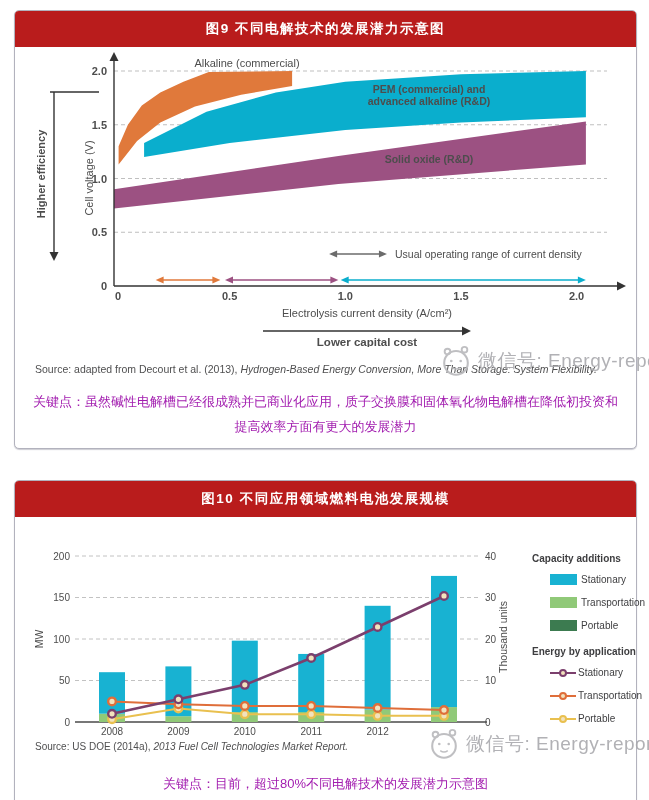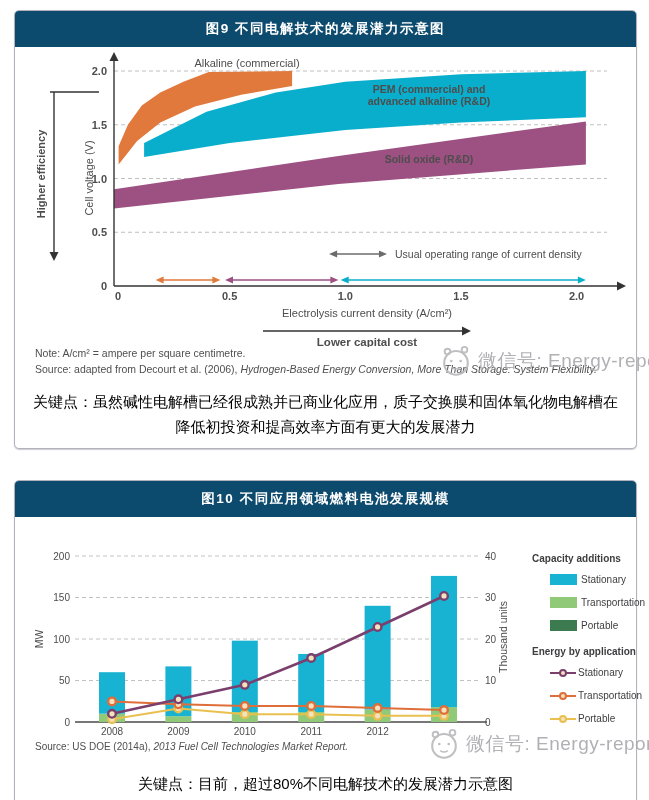--- a/index.html
+++ b/index.html
@@ -3,29 +3,29 @@
 <meta charset="utf-8">
 <style>
   html,body{margin:0;padding:0;}
   body{width:649px;height:800px;background:#ffffff;overflow:hidden;
        font-family:"Liberation Sans",sans-serif;position:relative;}
   .card{position:absolute;left:14px;width:621px;background:#fff;
         border:1px solid #b2b2bd;border-radius:5px;
         box-shadow:0 1px 1px rgba(110,110,130,.35);}
   #card9{top:10px;height:437px;}
   #card10{top:480px;height:327px;}
-  .title{height:36px;line-height:36px;background:#0c4a6e;color:#fff;
+  .title{height:36px;line-height:36px;background:#b91c1c;color:#fff;
          font-size:13.5px;font-weight:bold;text-align:center;
          letter-spacing:1.5px;border-radius:4px 4px 0 0;}
   .zone{position:relative;}
   #zone9{height:340px;}
   #zone10{height:250px;}
   svg text{font-family:"Liberation Sans",sans-serif;fill:#4d4d4d;}
   .note-line{position:absolute;left:20px;font-size:10.5px;color:#4f4f50;white-space:nowrap;}
-  .keypoint{color:#000000;font-size:15px;text-align:center;
+  .keypoint{color:#a21caf;font-size:13px;text-align:center;
             line-height:25px;padding:2px 16px 6px;}
   #card10 .keypoint{line-height:18px;padding:8px 14px;}
   .wm{position:absolute;display:flex;align-items:center;gap:5px;opacity:.9;}
   .wm-text{font-size:19px;color:#a9a9ad;letter-spacing:.5px;white-space:nowrap;}
   .legend{position:absolute;left:517px;top:36px;width:106px;color:#3e3e40;}
   .lg-title{font-size:10px;font-weight:bold;margin-bottom:10px;}
   .lg-title.second{margin-top:15px;}
   .lg-row{display:flex;align-items:center;margin:0 0 12px 18px;font-size:10px;}
   .sw{width:27px;height:11px;margin-right:4px;flex:none;}
   .ln{width:26px;height:2px;position:relative;margin-right:2px;flex:none;}
@@ -85,22 +85,21 @@
         <line x1="35" y1="45" x2="84" y2="45" stroke="#333" stroke-width="1.4"></line>
         <line x1="39" y1="45" x2="39" y2="206" stroke="#333" stroke-width="1.4"></line>
         <path d="M39 214 l-4.5 -9 h9 Z" fill="#333"></path>
         <text x="0" y="0" transform="translate(30,127) rotate(-90)" text-anchor="middle" font-size="11" font-weight="bold" fill="#333">Higher efficiency</text>
         <text x="0" y="0" transform="translate(78,131) rotate(-90)" text-anchor="middle" font-size="11">Cell voltage (V)</text>
         <text x="352" y="270" text-anchor="middle" font-size="11">Electrolysis current density (A/cm²)</text>
         <line x1="248" y1="284" x2="448" y2="284" stroke="#333" stroke-width="1.4"></line>
         <path d="M456 284 l-9 -4.5 v9 Z" fill="#333"></path>
         <text x="352" y="299" text-anchor="middle" font-size="11.5" font-weight="bold" fill="#333">Lower capital cost</text>
       </svg>
-    <div class="note-line" style="top:300px">Note: A/cm² = ampere per square centimetre.</div>
-    <div class="note-line" style="top:316px"><span>Source: adapted from Decourt et al. (2006), </span><i>Hydrogen-Based Energy Conversion, More Than Storage: System Flexibility.</i></div>
+    <div class="note-line" style="top:316px"><span>Source: adapted from Decourt et al. (2013), </span><i>Hydrogen-Based Energy Conversion, More Than Storage: System Flexibility.</i></div>
     <div class="wm" style="left:424px;top:297px">
       <svg width="34" height="34" viewBox="0 0 36 36">
         <circle cx="18" cy="20" r="12.5" fill="none" stroke="#b9b9bc" stroke-width="2.2"></circle>
         <circle cx="9" cy="8" r="3" fill="none" stroke="#b9b9bc" stroke-width="2"></circle>
         <circle cx="27" cy="6" r="3" fill="none" stroke="#b9b9bc" stroke-width="2"></circle>
         <circle cx="13" cy="18" r="1.4" fill="#b9b9bc"></circle>
         <circle cx="23" cy="18" r="1.4" fill="#b9b9bc"></circle>
         <path d="M14 25 q4 3 8 0" fill="none" stroke="#b9b9bc" stroke-width="1.6"></path>
       </svg>
       <span class="wm-text">微信号: Energy-report</span>

